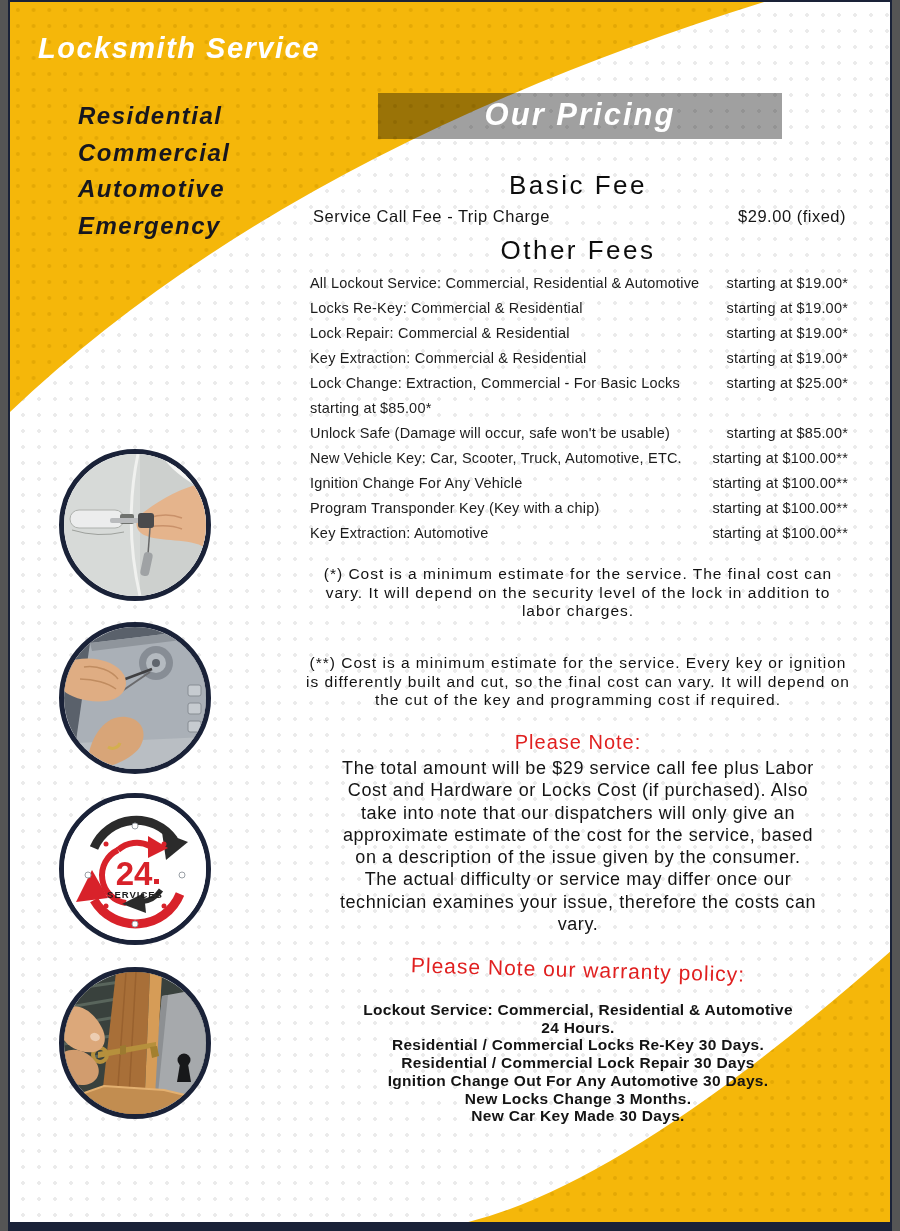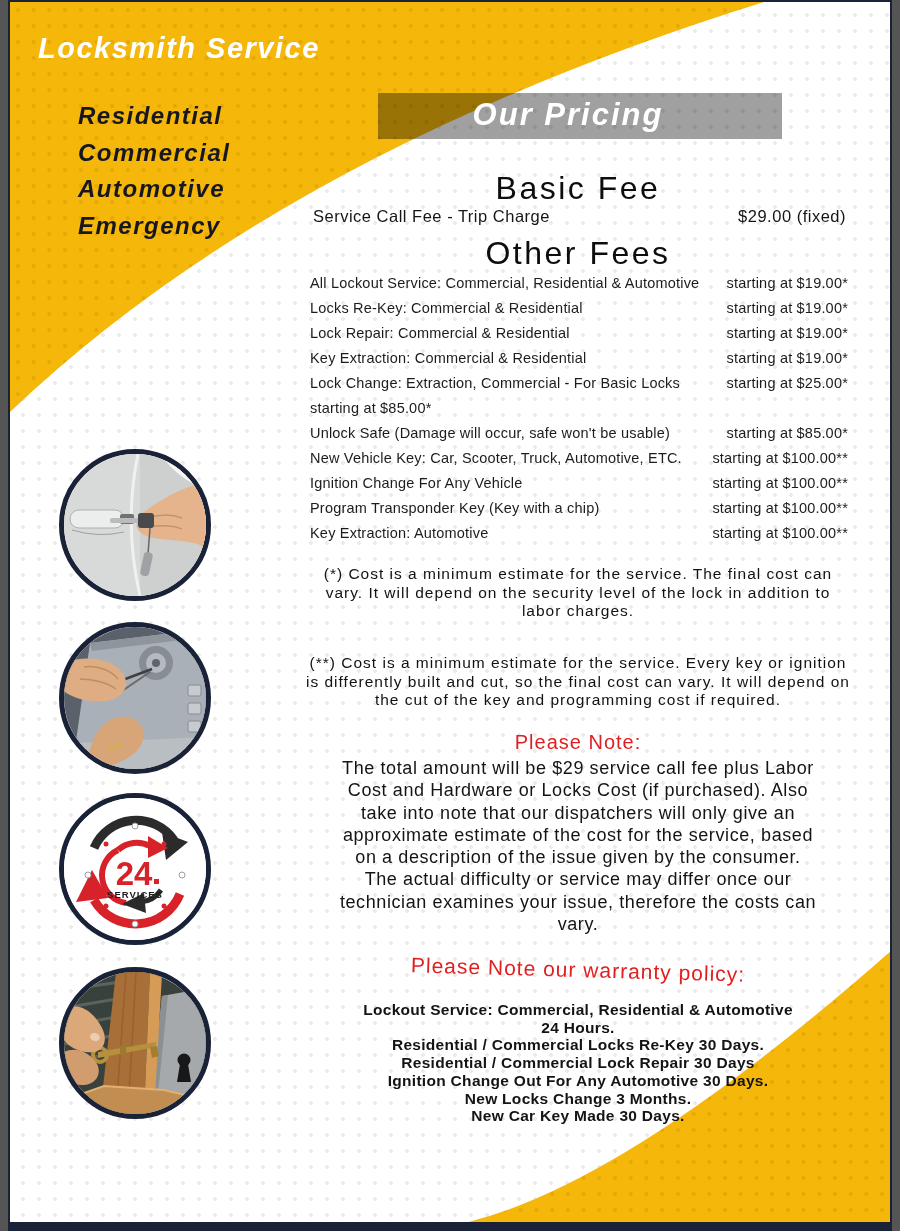--- a/index.html
+++ b/index.html
@@ -28,28 +28,28 @@
   .service-list li{
     font-size:24px;font-weight:700;font-style:italic;color:#17171f;
     letter-spacing:1.5px;line-height:36.5px;
   }
 
   .banner-bg{
     position:absolute;left:368px;top:91px;width:404px;height:46px;
     background:#A0A0A0;mix-blend-mode:multiply;z-index:2;
   }
   .banner-text{
-    position:absolute;left:356px;top:91px;width:404px;height:46px;z-index:3;
+    position:absolute;left:368px;top:91px;width:404px;height:46px;z-index:3;
     display:flex;align-items:center;justify-content:center;
     color:#ffffff;font-size:31px;font-weight:700;font-style:italic;letter-spacing:2px;
     padding-bottom:2px;box-sizing:border-box;
   }
 
   .col{position:absolute;left:290px;width:556px;z-index:3;}
-  .h2{font-size:32px;font-weight:400;letter-spacing:2.5px;color:#0d0d0d;text-align:center;margin:0;}
+  .h2{font-size:26px;font-weight:400;letter-spacing:2.5px;color:#0d0d0d;text-align:center;margin:0;}
   #basic-heading{top:168px;}
   #basic-row{top:205px;display:flex;justify-content:space-between;align-items:center;
     padding:0 10px 0 13px;box-sizing:border-box;font-size:16.5px;letter-spacing:0.5px;color:#151515;}
   #other-heading{top:233px;}
   #fee-table{top:268px;}
   .fee-row{height:25px;display:flex;justify-content:space-between;align-items:center;
     padding:0 8px 0 10px;box-sizing:border-box;}
   .fee-label{font-size:14.5px;letter-spacing:0.2px;color:#1c1c1c;}
   .fee-price{font-size:14.5px;letter-spacing:0.2px;color:#1c1c1c;}
 

